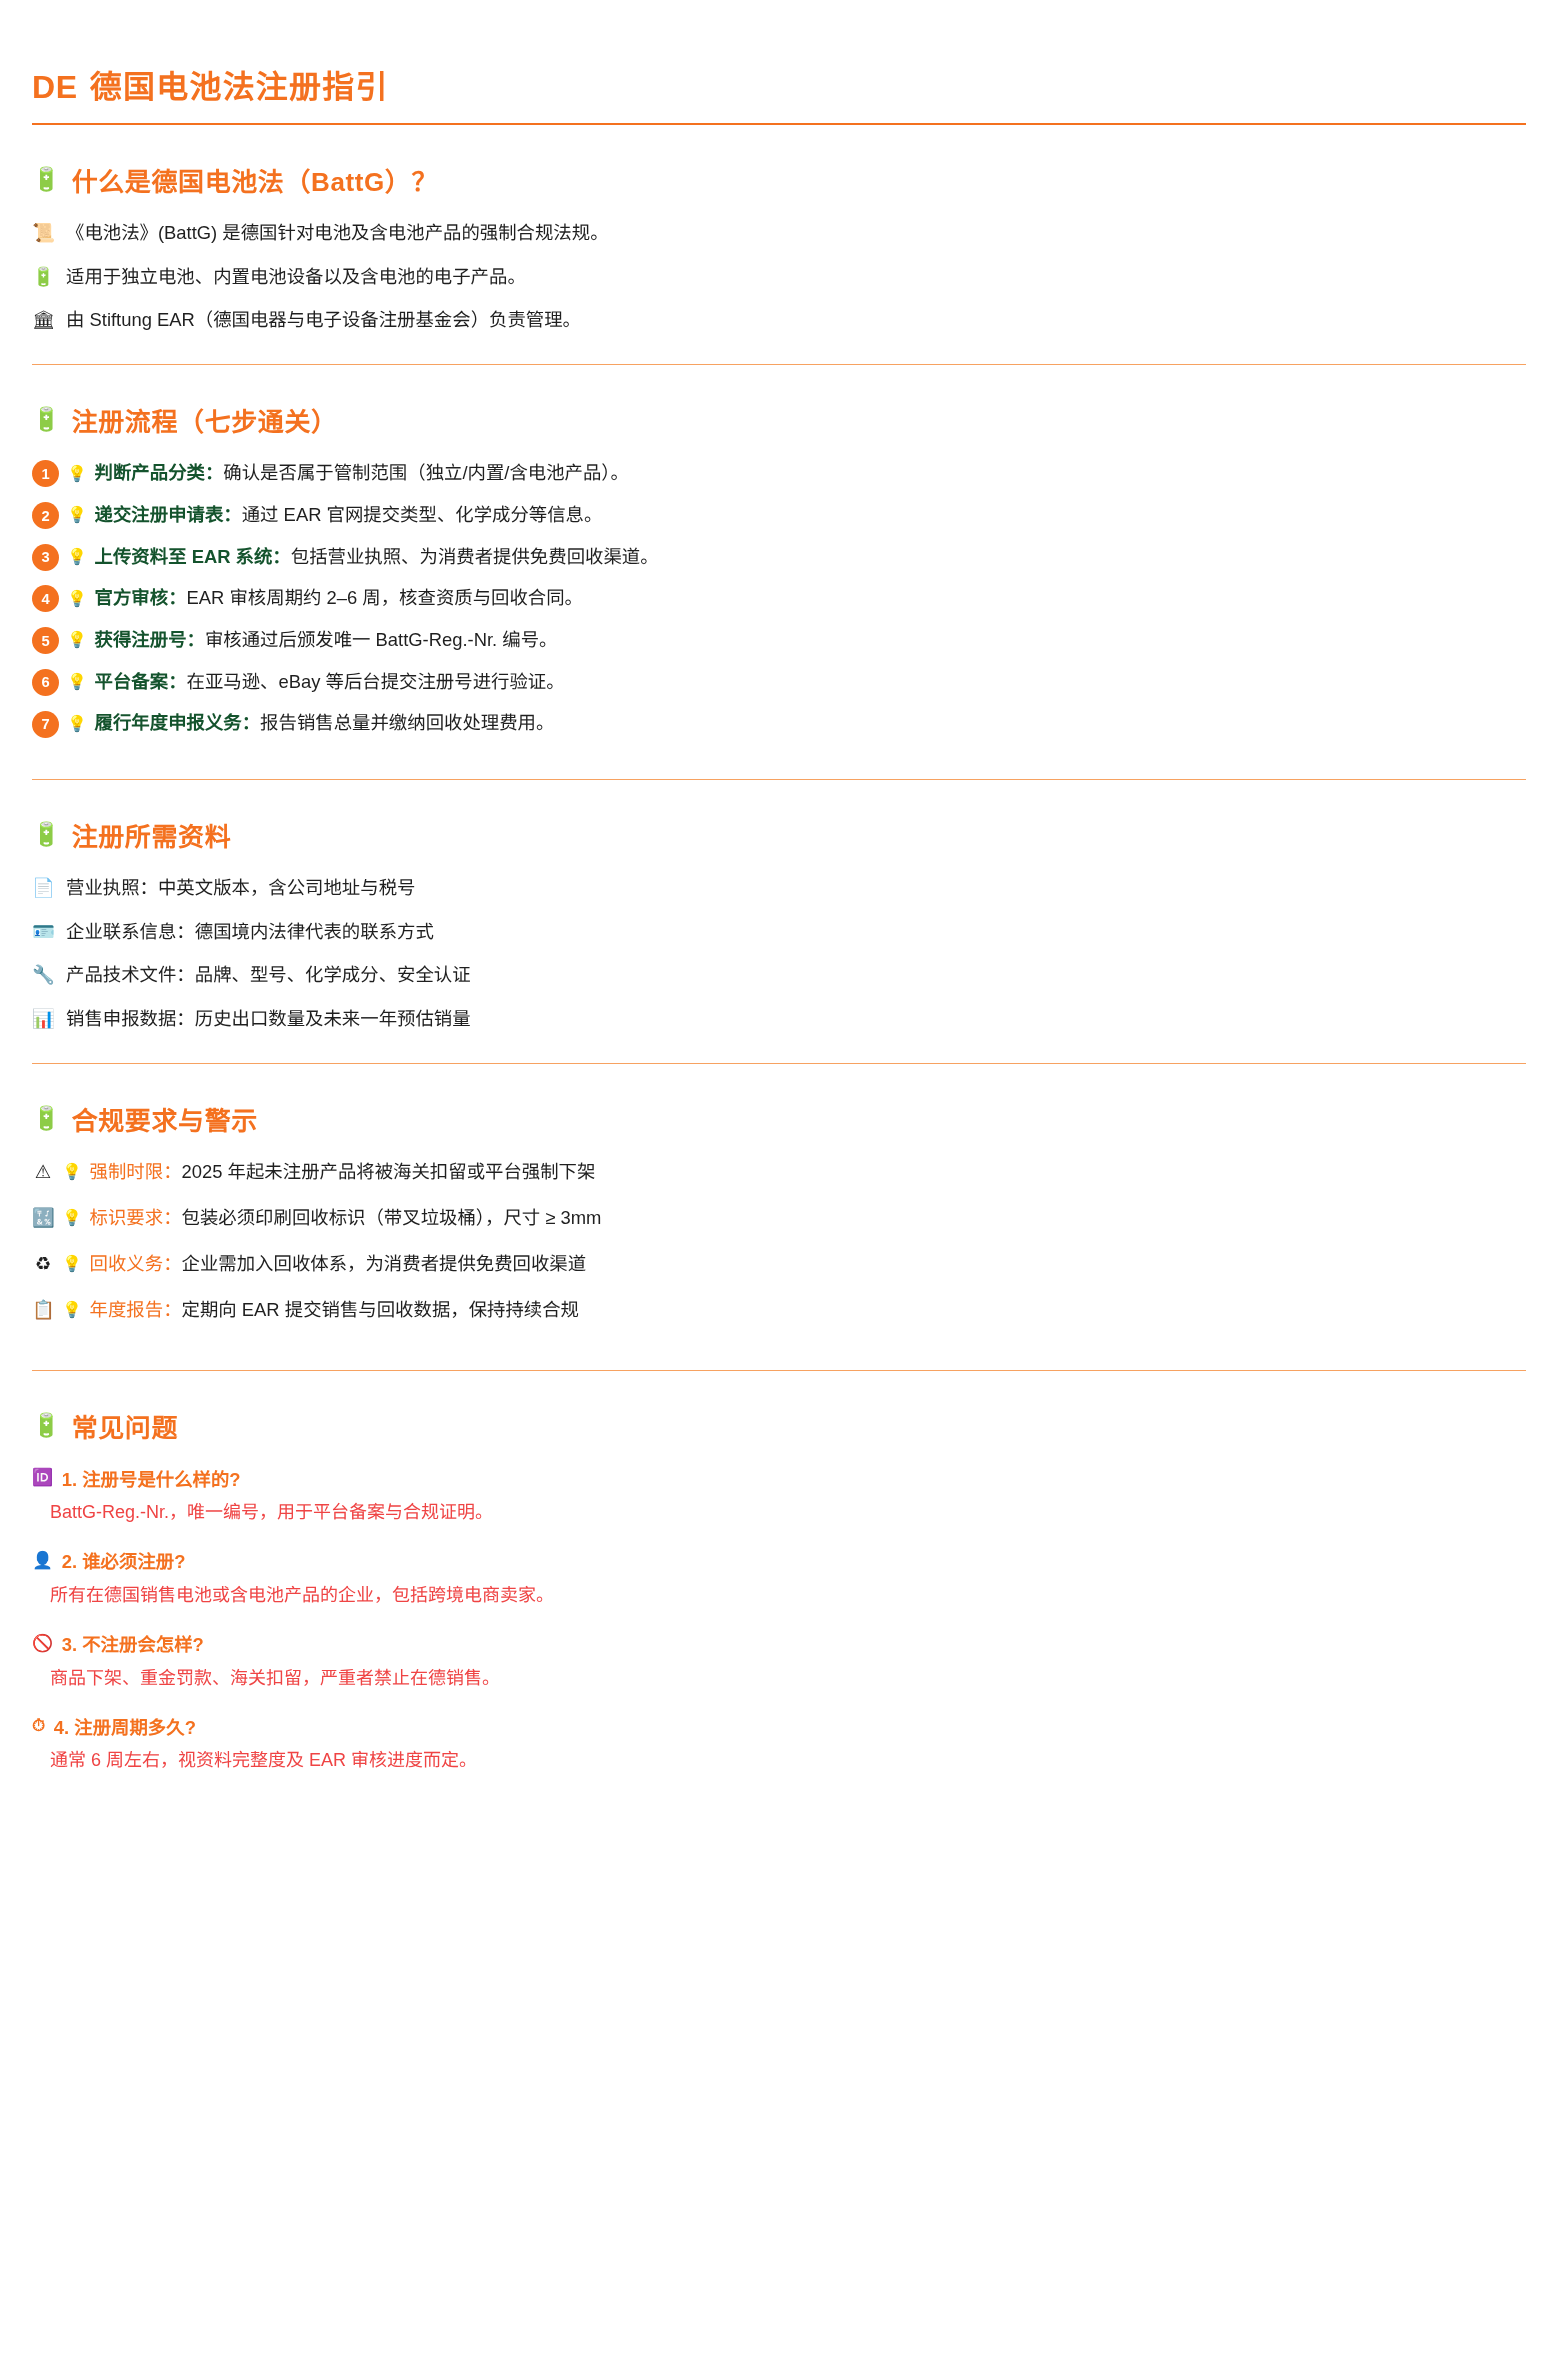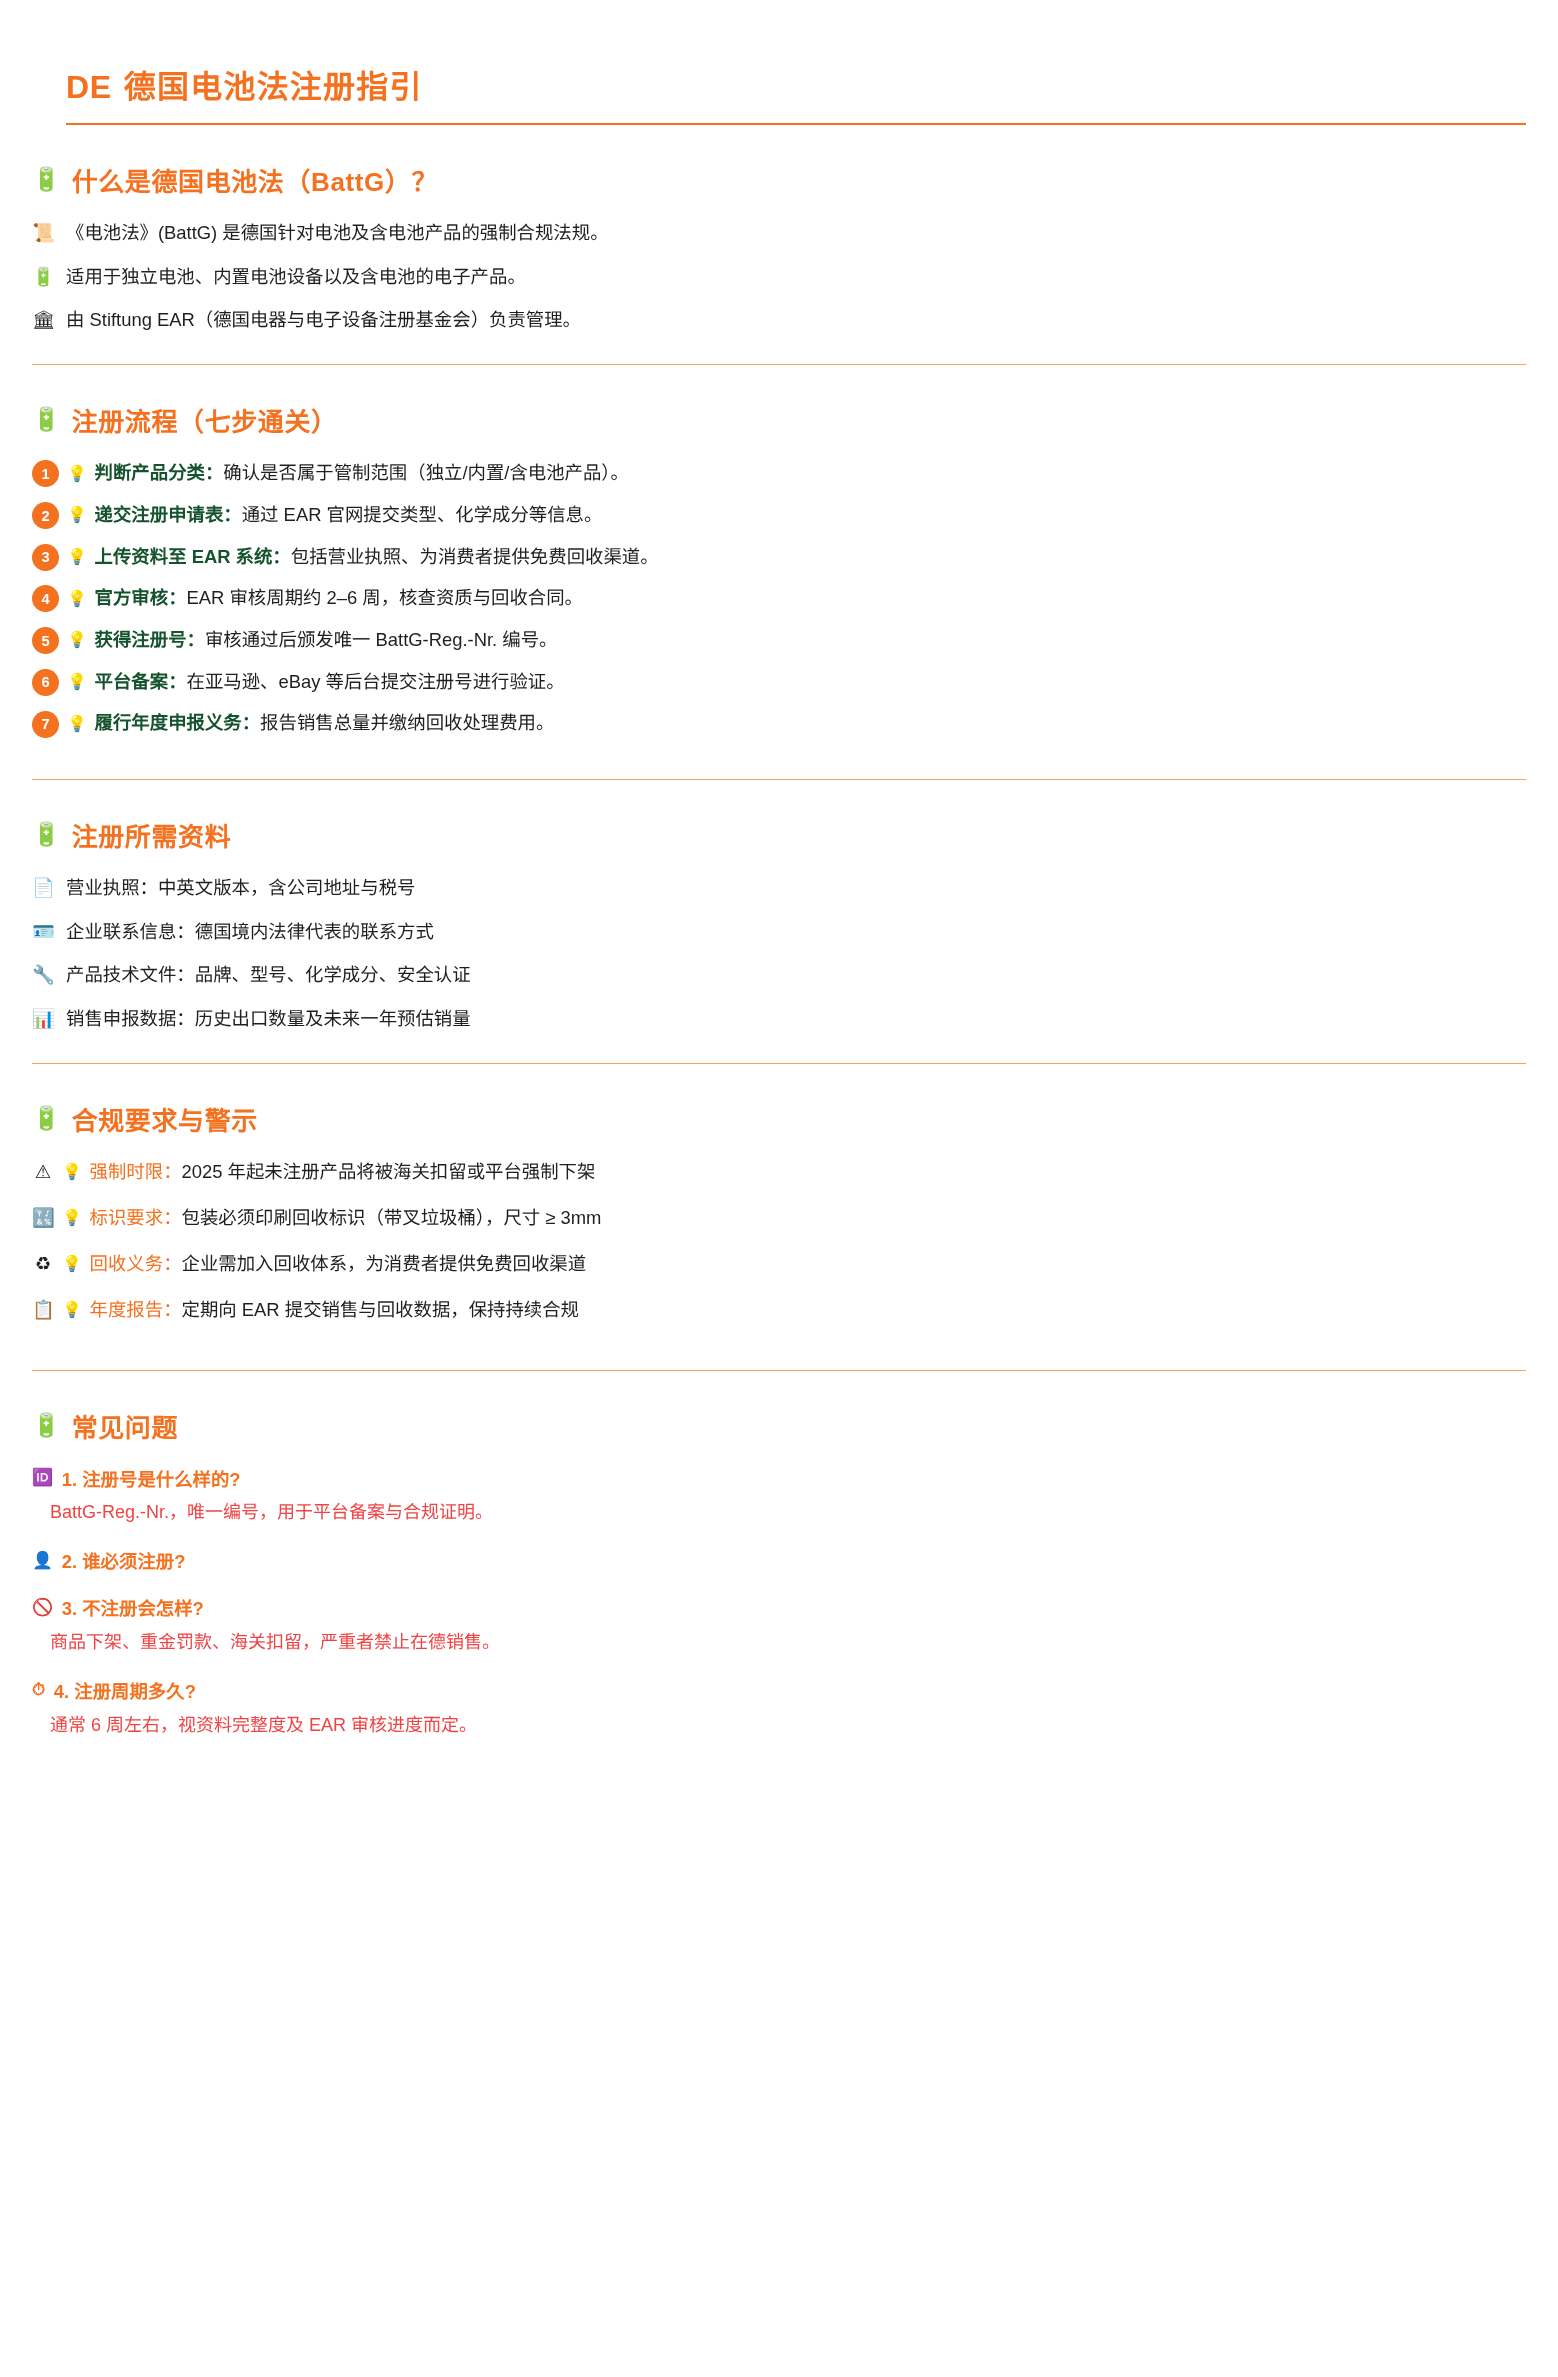--- a/index.html
+++ b/index.html
@@ -16,21 +16,20 @@
   .page {
     width: 1558px;
     box-sizing: border-box;
     padding: 61px 32px 73px 32px;
   }
 
   
   .doc-header {
     padding: 0 0 16px 0;
     border-bottom: 2.4px solid #f4711f;
-    margin-left: 34px;
   }
   .doc-title-row {
     display: flex;
     align-items: baseline;
     gap: 12.2px;
   }
   .country-code {
     font-size: 32px;
     font-weight: bold;
     color: #f4711f;
@@ -343,20 +342,21 @@
         <span>1. 注册号是什么样的?</span>
       </div>
       <div class="faq-a">BattG-Reg.-Nr.，唯一编号，用于平台备案与合规证明。</div>
     </div>
 
     <div class="faq-item">
       <div class="faq-q">
         <span class="q-icon">👤</span>
         <span>2. 谁必须注册?</span>
       </div>
+      <div class="faq-a">所有在德国销售电池或含电池产品的企业，包括跨境电商卖家。</div>
     </div>
 
     <div class="faq-item">
       <div class="faq-q">
         <span class="q-icon">🚫</span>
         <span>3. 不注册会怎样?</span>
       </div>
       <div class="faq-a">商品下架、重金罚款、海关扣留，严重者禁止在德销售。</div>
     </div>
 

